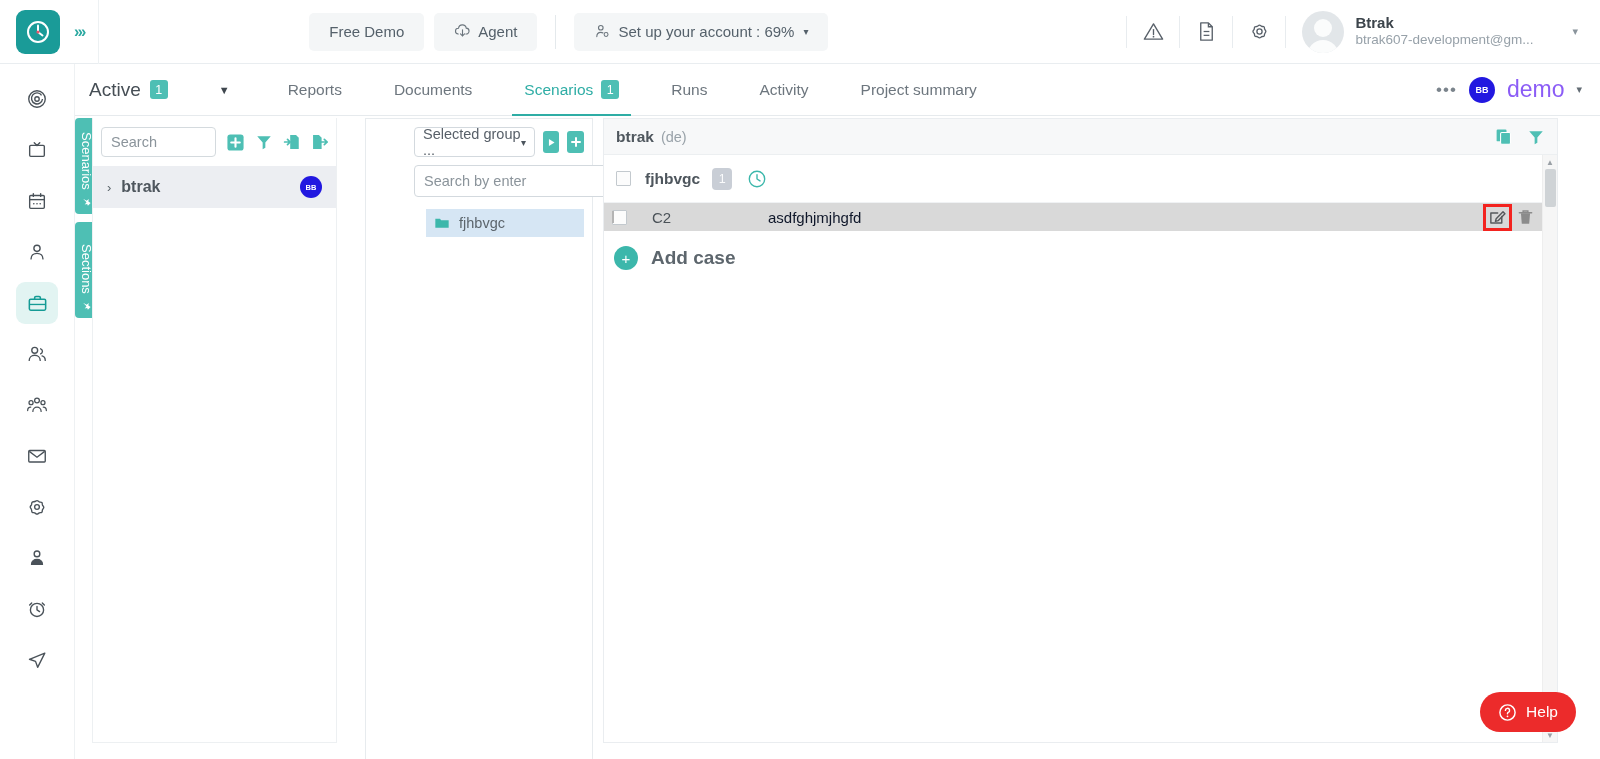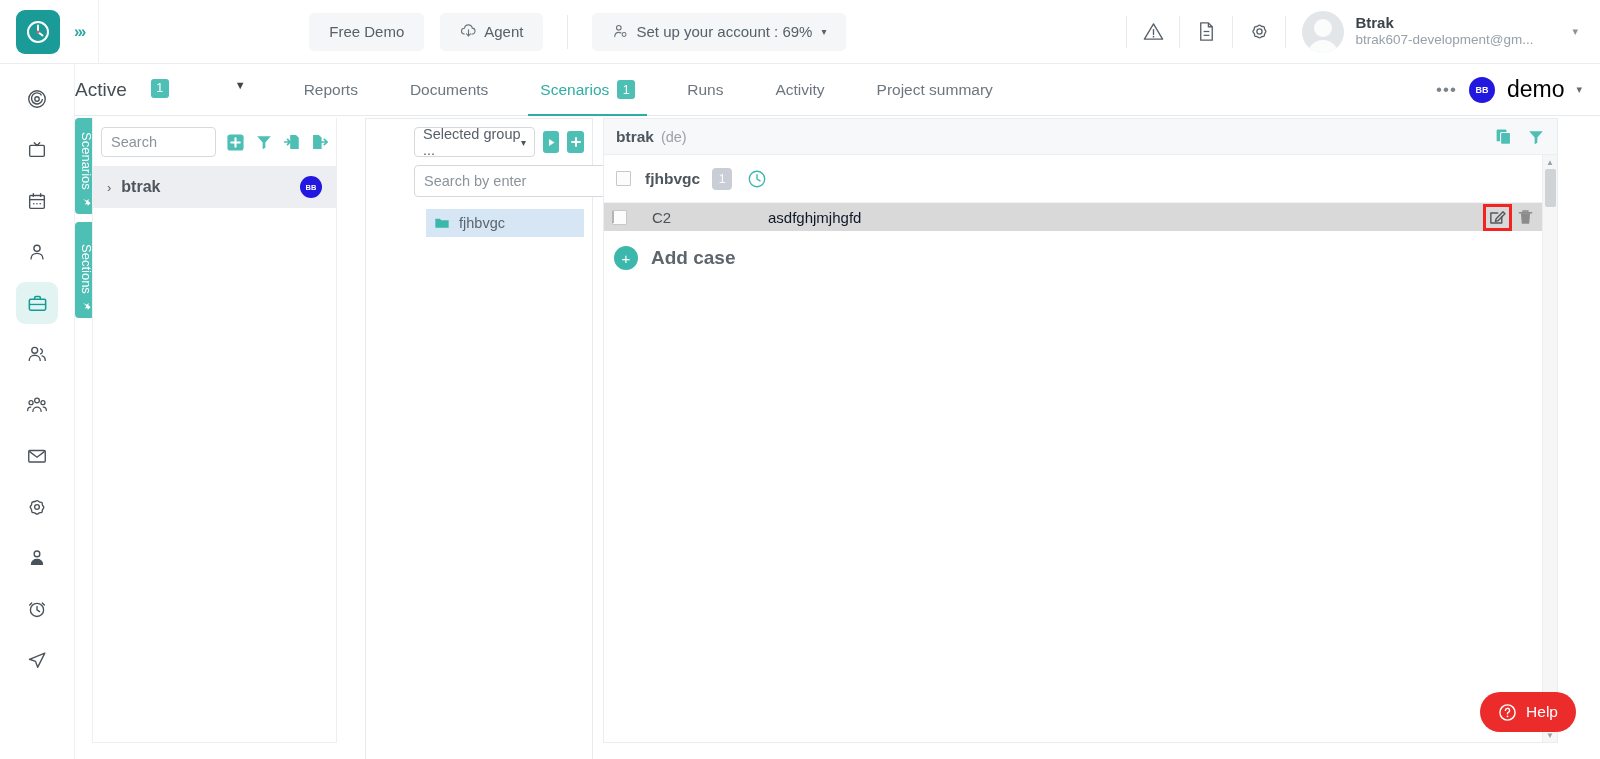--- a/index.html
+++ b/index.html
@@ -18,21 +18,21 @@
     background: #ffffff; border-bottom: 1px solid #e9edf0;
     display: flex; align-items: center;
   }
   .logo-box {
     width: 44px; height: 44px; margin-left: 16px; border-radius: 9px;
     background: #1a9b98; display: flex; align-items: center; justify-content: center;
   }
   .chev3 { margin-left: 14px; color: #2aa8a0; font-size: 16px; letter-spacing: -2px; font-weight: 700; }
   .topdiv { width: 1px; height: 64px; background: #edf1f3; margin-left: 14px; }
 
-  .topnav { display: flex; align-items: center; gap: 16px; margin-left: 210px; }
+  .topnav { display: flex; align-items: center; gap: 10px; margin-left: 210px; }
   .tbtn {
     background: #f4f6f7; border-radius: 5px; height: 38px; padding: 0 20px;
     display: flex; align-items: center; gap: 7px;
     font-size: 15px; color: #55616b; white-space: nowrap; cursor: pointer;
   }
   .vsep { width: 1px; height: 34px; background: #e4e9ec; margin: 0 8px; }
 
   .topicons { display: flex; align-items: center; margin-left: auto; }
   .ticon { width: 52px; height: 64px; display: flex; align-items: center; justify-content: center; cursor: pointer; }
   .isep { width: 1px; height: 32px; background: #e8ecef; }
@@ -57,41 +57,41 @@
     width: 42px; height: 42px; margin-bottom: 9px; border-radius: 9px;
     display: flex; align-items: center; justify-content: center; cursor: pointer; color: #4a5259;
   }
   .rail-item.active { background: #e2f4f2; color: #159b95; }
 
   
   .tabstrip {
     position: absolute; top: 64px; left: 75px; width: 1525px; height: 52px;
     background: #fff; border-bottom: 1px solid #e6eaed; display: flex; align-items: center;
   }
-  .active-sel { display: flex; align-items: flex-start; gap: 24px; cursor: pointer; }
+  .active-sel { display: flex; align-items: center; gap: 9px; margin-left: 14px; cursor: pointer; }
   .active-sel .lbl { font-size: 19px; color: #464e55; }
   .badge-teal {
     background: #4ebfb4; color: #fff; border-radius: 3px; min-width: 18px; height: 19px;
     font-size: 12.5px; display: flex; align-items: center; justify-content: center; padding: 0 4px;
   }
   .caret-dn { margin-left: 42px; color: #3f474e; font-size: 11px; }
   .tabs { display: flex; align-items: center; height: 52px; margin-left: 32px; }
   .tab {
     height: 52px; padding: 0 26px; display: flex; align-items: center; gap: 8px;
     font-size: 15.5px; color: #6d767e; cursor: pointer; position: relative;
   }
   .tab.sel { color: #2eada5; }
   .tab.sel::after { content:''; position: absolute; left: 14px; right: 14px; bottom: 0; height: 2px; background: #2eada5; }
   .tabright { margin-left: auto; display: flex; align-items: center; gap: 12px; padding-right: 18px; }
   .dots { color: #7b848c; font-size: 17px; letter-spacing: 1px; cursor: pointer; }
   .bb {
     width: 26px; height: 26px; border-radius: 50%; background: #2218e0; color: #fff;
     font-size: 9px; font-weight: bold; display: flex; align-items: center; justify-content: center;
   }
-  .demo { font-size: 23px; color: #000000; }
+  .demo { font-size: 23px; color: #8b5cf6; }
   .demo-caret { color: #636c74; font-size: 11px; }
 
   
   .vtabs { position: absolute; top: 118px; left: 75px; width: 24px; }
   .vtab {
     width: 22px; border-radius: 4px; background: #4ebfb4; color: #fff;
     writing-mode: vertical-rl; text-orientation: mixed;
     font-size: 13px; padding: 7px 3px; display: flex; align-items: center; gap: 6px;
     cursor: pointer; margin-bottom: 8px; justify-content: flex-end;
   }

